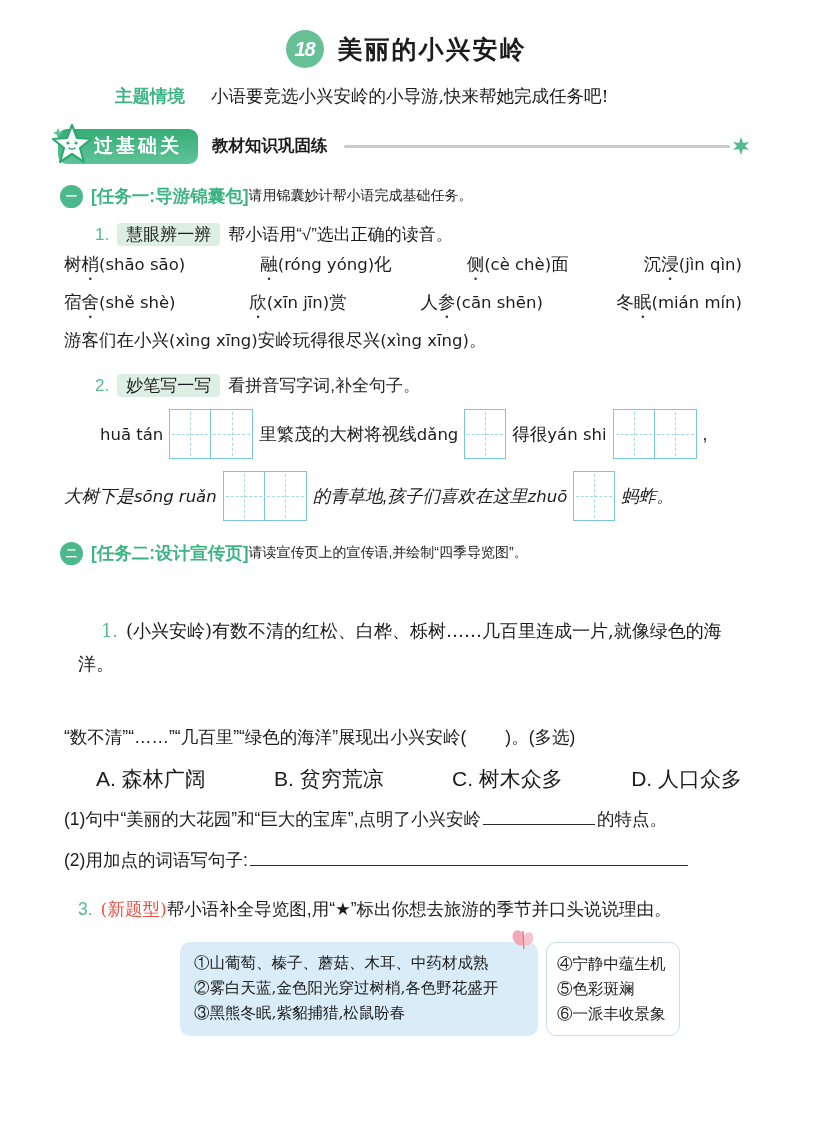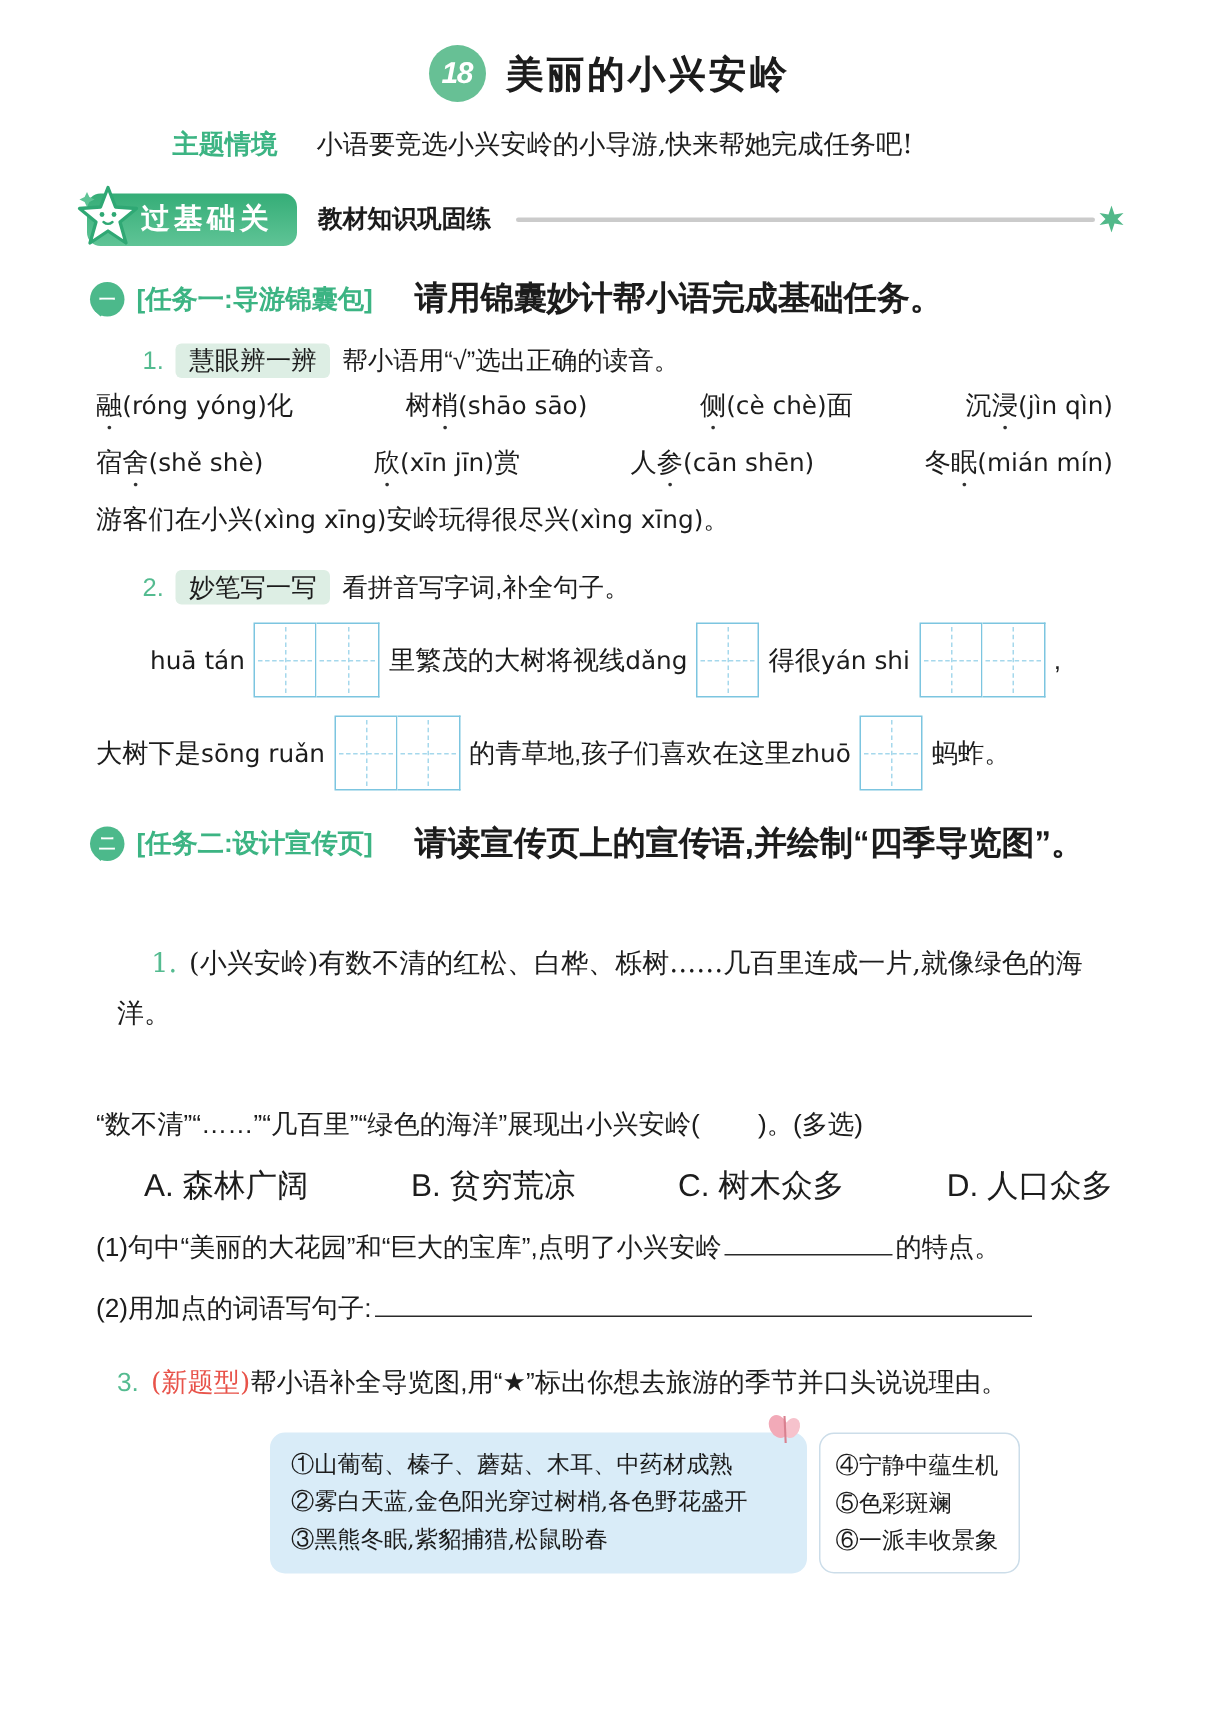--- a/index.html
+++ b/index.html
@@ -30,36 +30,36 @@
   .banner-sub{margin-left:14px;font-size:16.5px;font-weight:600;}
   .banner-rule{flex:1;height:3px;background:#cbcbcb;margin-left:16px;border-radius:2px;}
   .banner-star{margin-left:2px;display:flex;}
 
   
   .task-row{display:flex;align-items:center;margin:20px 0 0 60px;}
   .bubble{position:relative;width:23px;height:23px;border-radius:50%;background:#4cb98b;color:#fff;
       display:flex;align-items:center;justify-content:center;font-size:11px;font-weight:bold;margin-right:8px;flex:none;}
   .bubble::after{content:"";position:absolute;left:3px;bottom:-4px;border:4px solid transparent;border-top-color:#4cb98b;}
   .task-tag{color:var(--accent,#3cb483);font-weight:700;font-size:17.5px;}
-  .task-instr{font-weight:700;font-size:22px;margin-left:28px;}
+  .task-instr{font-weight:400;font-size:14px;}
 
   .q-row{margin:15px 0 0 95px;font-size:17px;}
   .q-num{color:#54bb90;margin-right:8px;}
   .q-badge{background:var(--accentlight,#ddeee4);padding:2px 9px;border-radius:4px;}
   .q-text{margin-left:8px;white-space:pre-wrap;}
 
   
   .pin-row{display:flex;justify-content:space-between;margin:0 70px 0 64px;font-size:17.5px;line-height:36px;}
   .pin-row:first-of-type{margin-top:12px;}
   .pin-sentence{margin:0 70px 0 64px;font-size:17.5px;line-height:36px;}
 
   
   .wline{display:flex;align-items:center;margin-top:12px;font-size:17.5px;}
   .wline.l1{margin-left:100px;}
-  .wline.l2{margin-left:64px;}
+  .wline.l2{margin-left:64px;font-style:italic;}
   .wgroup{display:inline-flex;margin:0 6px;}
   .wbox{width:42px;height:50px;border:1.6px solid var(--boxblue,#7cc5e0);position:relative;background:#fff;box-sizing:border-box;}
   .wbox+.wbox{border-left:none;}
   .wbox i{position:absolute;display:block;}
   .wbox .v{left:50%;top:2px;bottom:2px;border-left:1.5px dashed #a5d8ec;}
   .wbox .h{top:50%;left:2px;right:2px;border-top:1.5px dashed #a5d8ec;}
 
   
   .t2-sentence{margin:16px 70px 0 78px;font-size:18px;line-height:33px;}
   .t2-question{margin:8px 70px 0 64px;font-size:17.5px;line-height:33px;white-space:pre-wrap;}
@@ -113,22 +113,22 @@
     <span class="bubble">一</span>
     <span class="task-tag">[任务一:导游锦囊包]</span>
     <span class="task-instr">请用锦囊妙计帮小语完成基础任务。</span>
   </div>
 
   <div class="q-row">
     <span class="q-num">1.</span><span class="q-badge">慧眼辨一辨</span><span class="q-text">帮小语用“√”选出正确的读音。</span>
   </div>
 
   <div class="pin-row">
+    <span><span>树</span><span class="dot">梢</span><span class="py">(shāo  sāo)</span></span>
     <span><span class="dot">融</span><span class="py">(róng  yóng)</span><span>化</span></span>
-    <span><span>树</span><span class="dot">梢</span><span class="py">(shāo  sāo)</span></span>
     <span><span class="dot">侧</span><span class="py">(cè  chè)</span><span>面</span></span>
     <span><span>沉</span><span class="dot">浸</span><span class="py">(jìn  qìn)</span></span>
   </div>
   <div class="pin-row">
     <span><span>宿</span><span class="dot">舍</span><span class="py">(shě  shè)</span></span>
     <span><span class="dot">欣</span><span class="py">(xīn  jīn)</span><span>赏</span></span>
     <span><span>人</span><span class="dot">参</span><span class="py">(cān  shēn)</span></span>
     <span><span>冬</span><span class="dot">眠</span><span class="py">(mián  mín)</span></span>
   </div>
   <div class="pin-sentence"><span>游客们在小兴</span><span class="py">(xìng  xīng)</span><span>安岭玩得很尽兴</span><span class="py">(xìng  xīng)</span><span>。</span></div>

